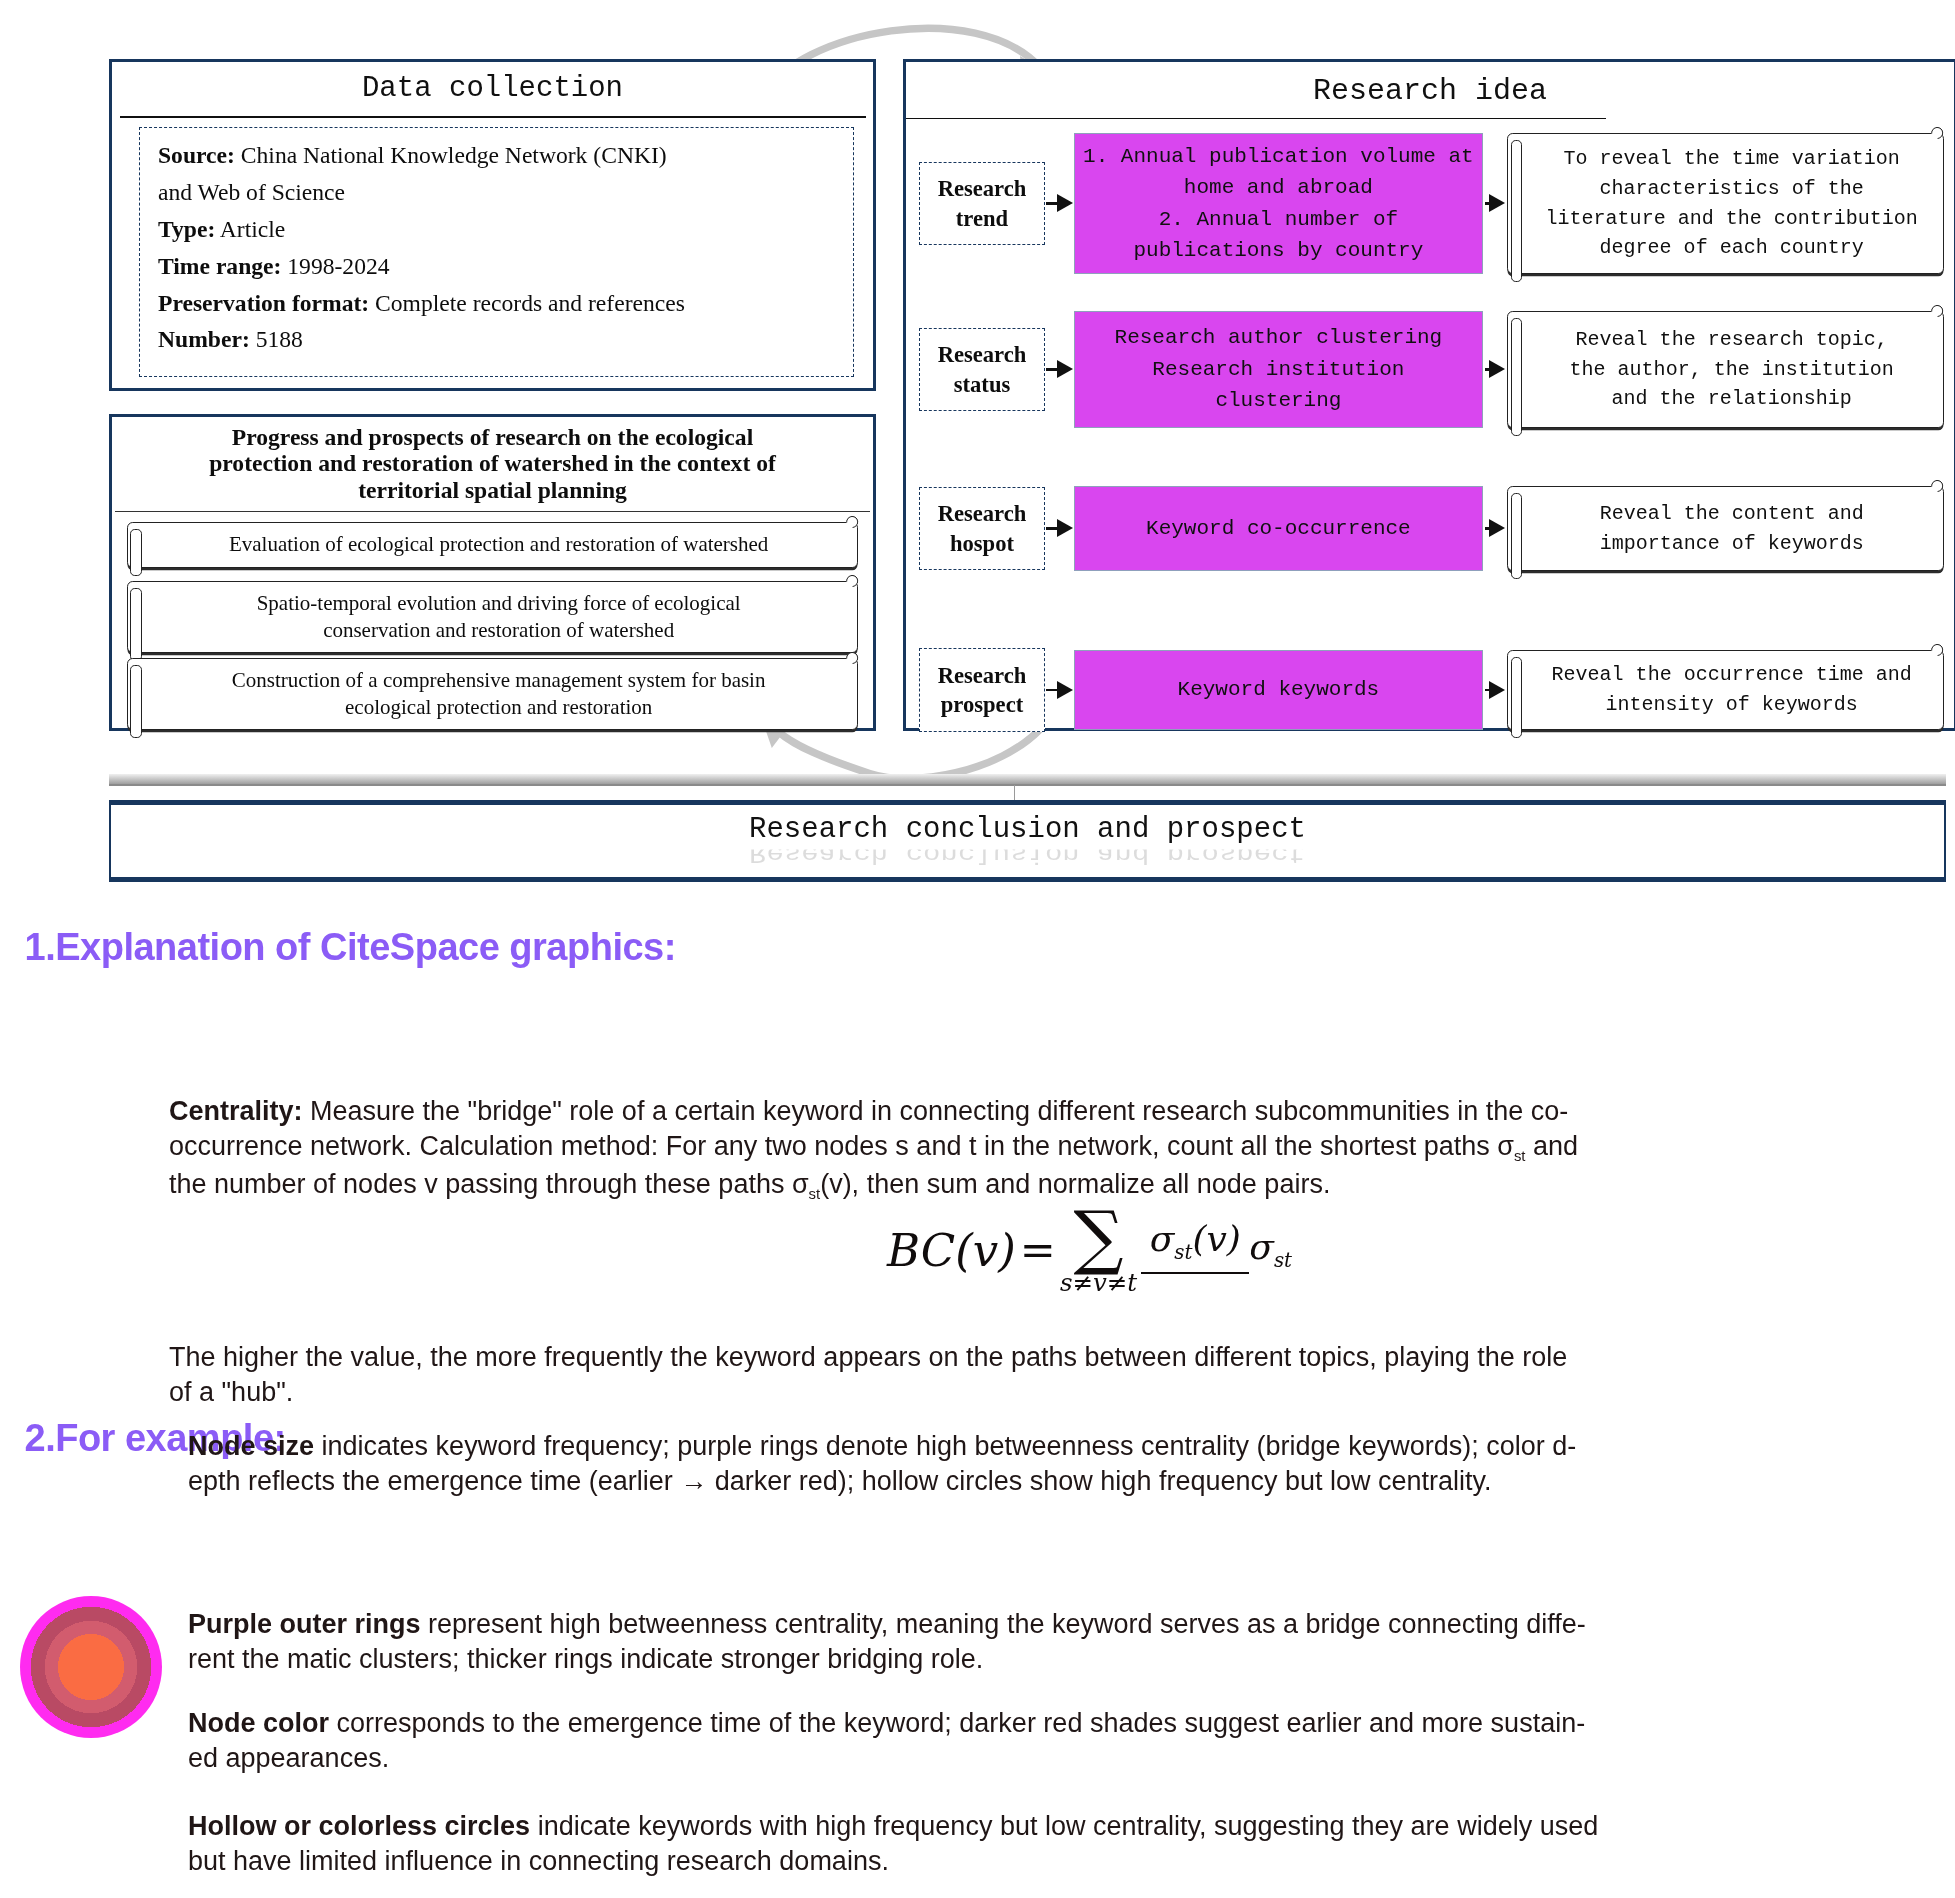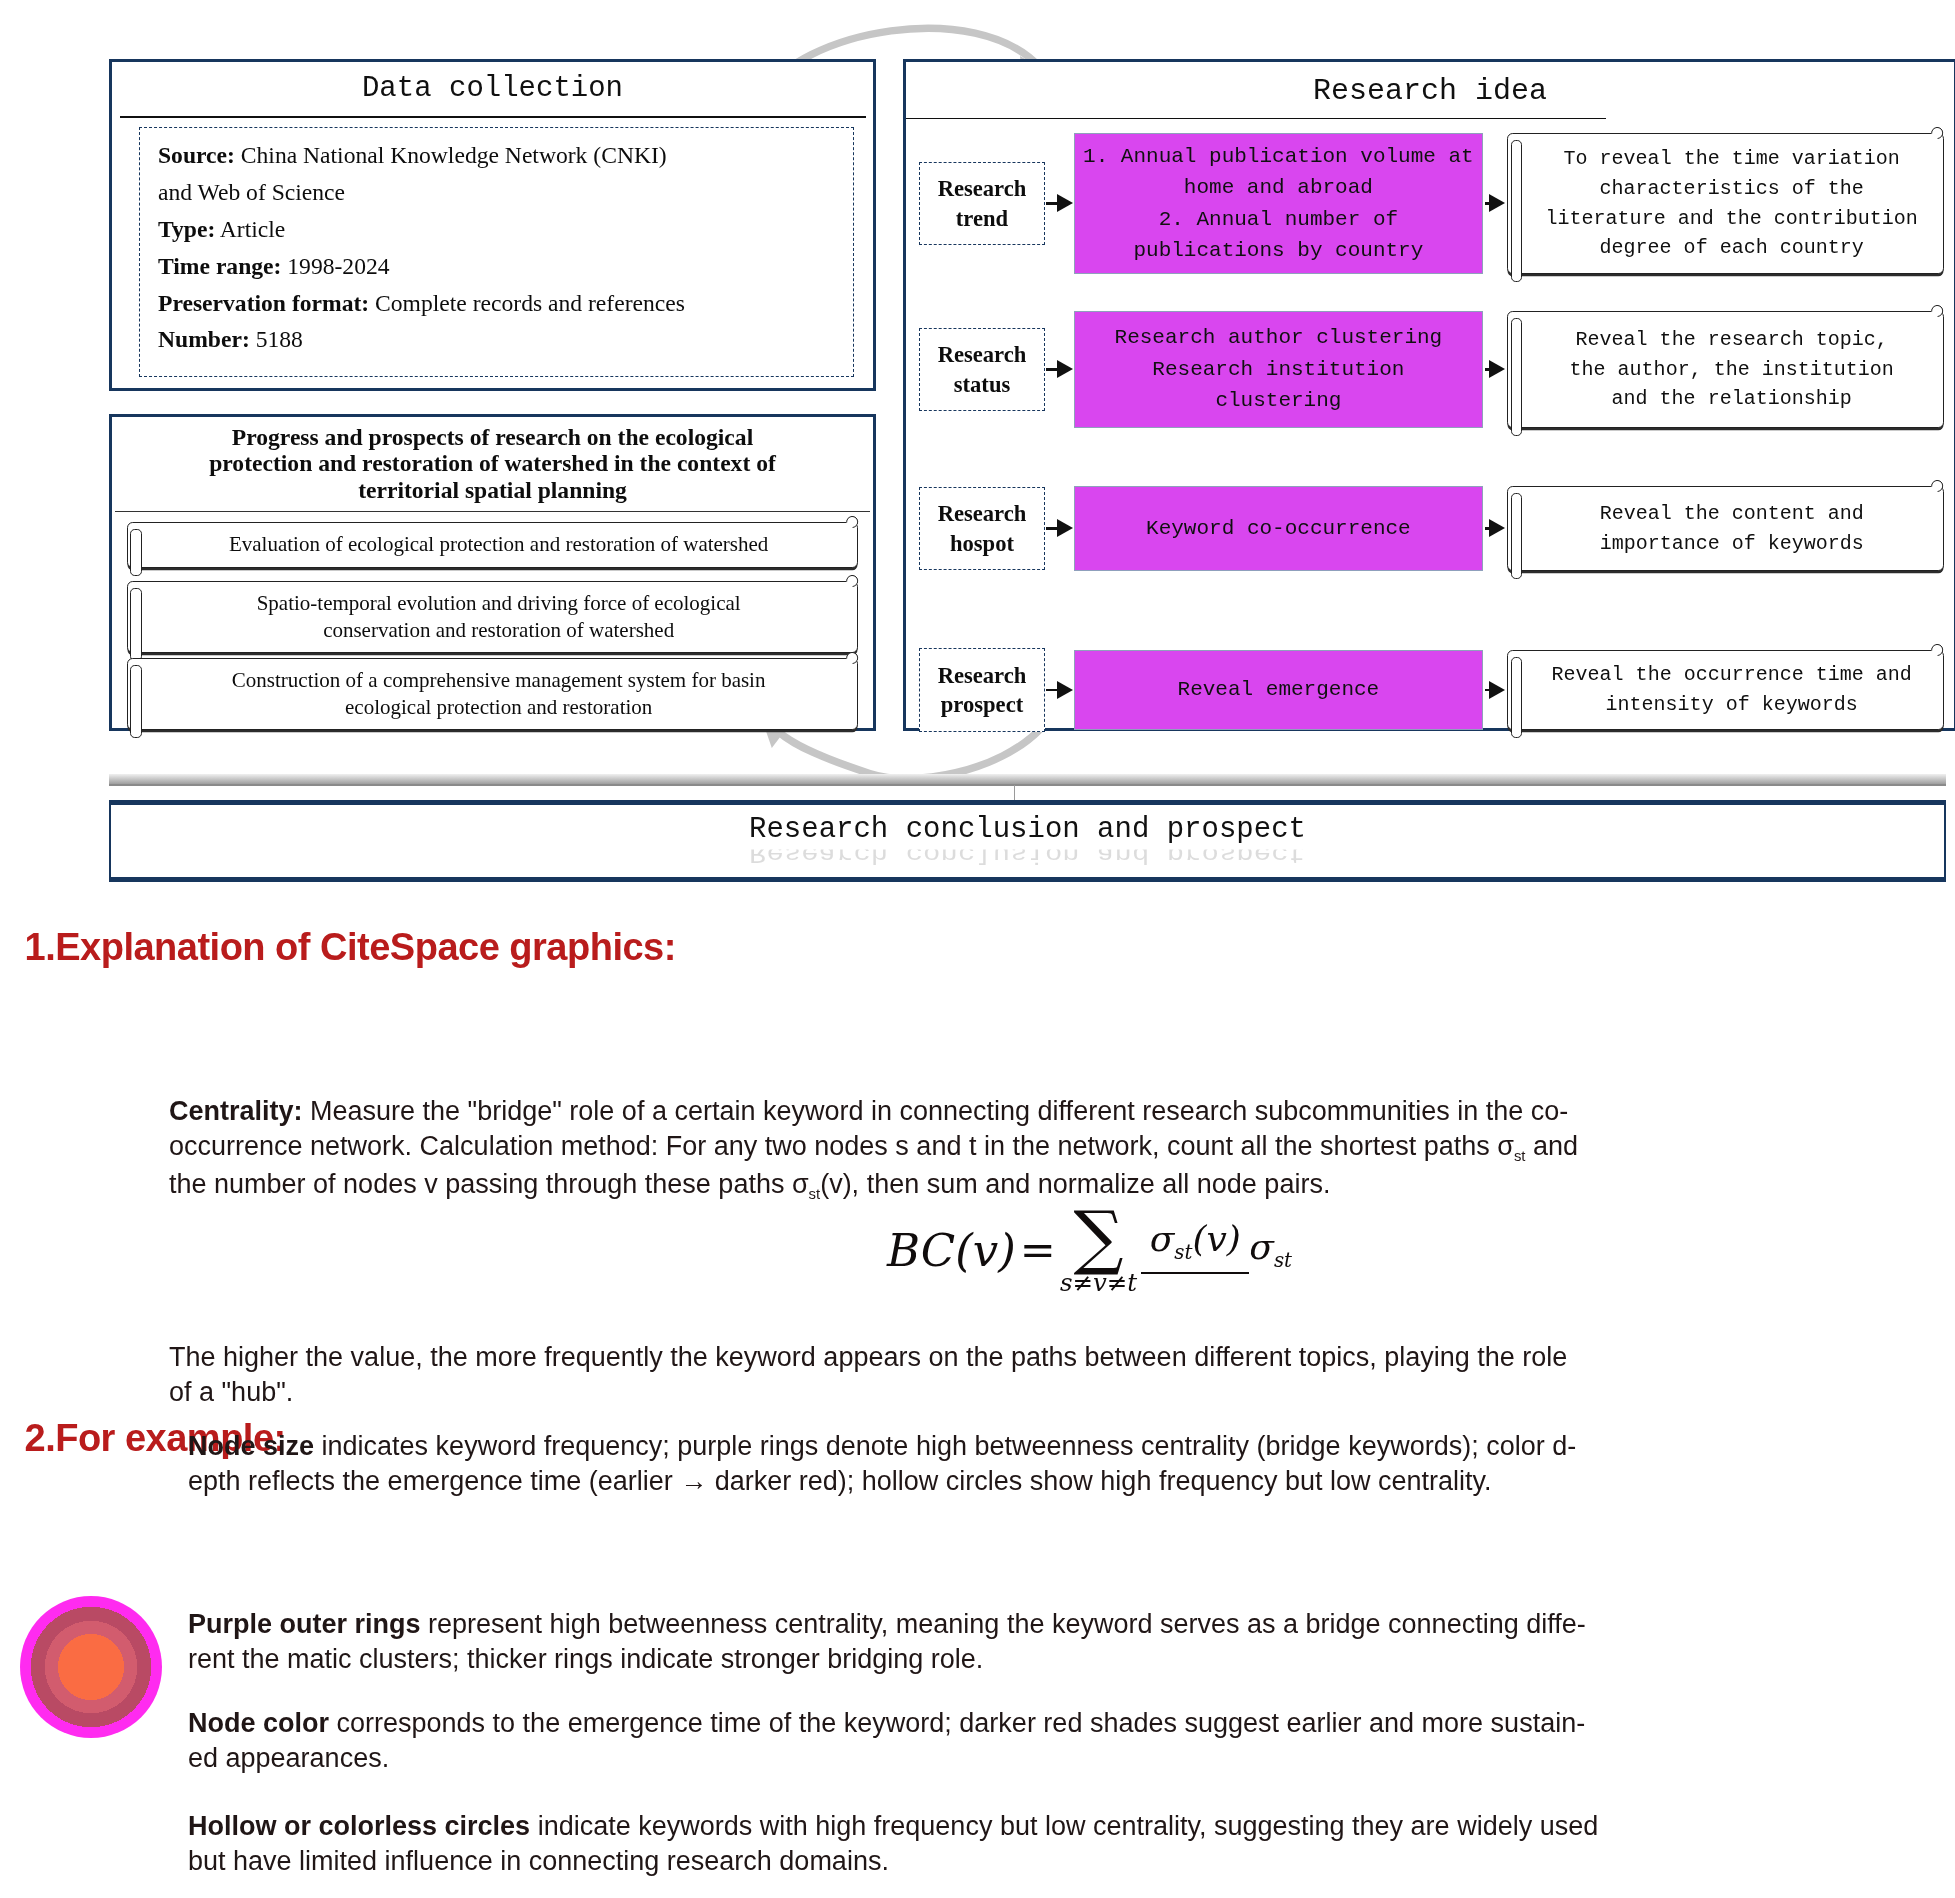--- a/index.html
+++ b/index.html
@@ -79,21 +79,21 @@
     display:flex;flex-direction:column;align-items:center;justify-content:center;}
   .conclusion-text{font-size:29px;color:#111;}
   .conclusion-reflect{font-size:29px;color:#111;transform:scaleY(-0.85);opacity:0.14;height:21px;overflow:hidden;margin-top:1.9px;}
 
   
   .swoosh{position:absolute;}
   .swoosh path{fill:none;stroke:var(--gray);stroke-width:16;stroke-linecap:round;}
   .swoosh polygon{fill:var(--gray);}
 
   
-  .h1{position:absolute;left:24.5px;font-size:38px;font-weight:bold;color:#b91c1c;letter-spacing:-0.5px;}
+  .h1{position:absolute;left:24.5px;font-size:38px;font-weight:bold;color:#8b5cf6;letter-spacing:-0.5px;}
   .hd1{top:926px;}
   .hd2{top:1417px;}
   .para{position:absolute;font-size:27px;line-height:1.3;color:var(--ink);white-space:pre-line;}
   .lead{font-weight:bold;}
   .freq{left:169px;top:1001px;width:1764px;}
   .cent{left:169px;top:1094px;width:1776px;}
   .note{left:169px;top:1340px;width:1776px;}
   .ex{left:188px;width:1755px;}
   .ex1{top:1429px;}
   .ex2{top:1607px;}
@@ -197,21 +197,21 @@
       <div class="mid-box mono">Keyword co-occurrence</div>
       <div class="harrow a2"></div>
       <div class="scroll idea-scroll mono">Reveal the content and
 importance of keywords</div>
     </div>
 
     <div class="idea-row r4">
       <div class="idea-label">Research
 prospect</div>
       <div class="harrow a1"></div>
-      <div class="mid-box mono">Reveal emergence</div>
+      <div class="mid-box mono">Keyword keywords</div>
       <div class="harrow a2"></div>
       <div class="scroll idea-scroll mono">Reveal the occurrence time and
 intensity of keywords</div>
     </div>
   </div>
 
   <div class="divider-bar"></div>
   <div class="connector"></div>
   <div class="conclusion">
     <div class="conclusion-text mono">Research conclusion and prospect</div>

